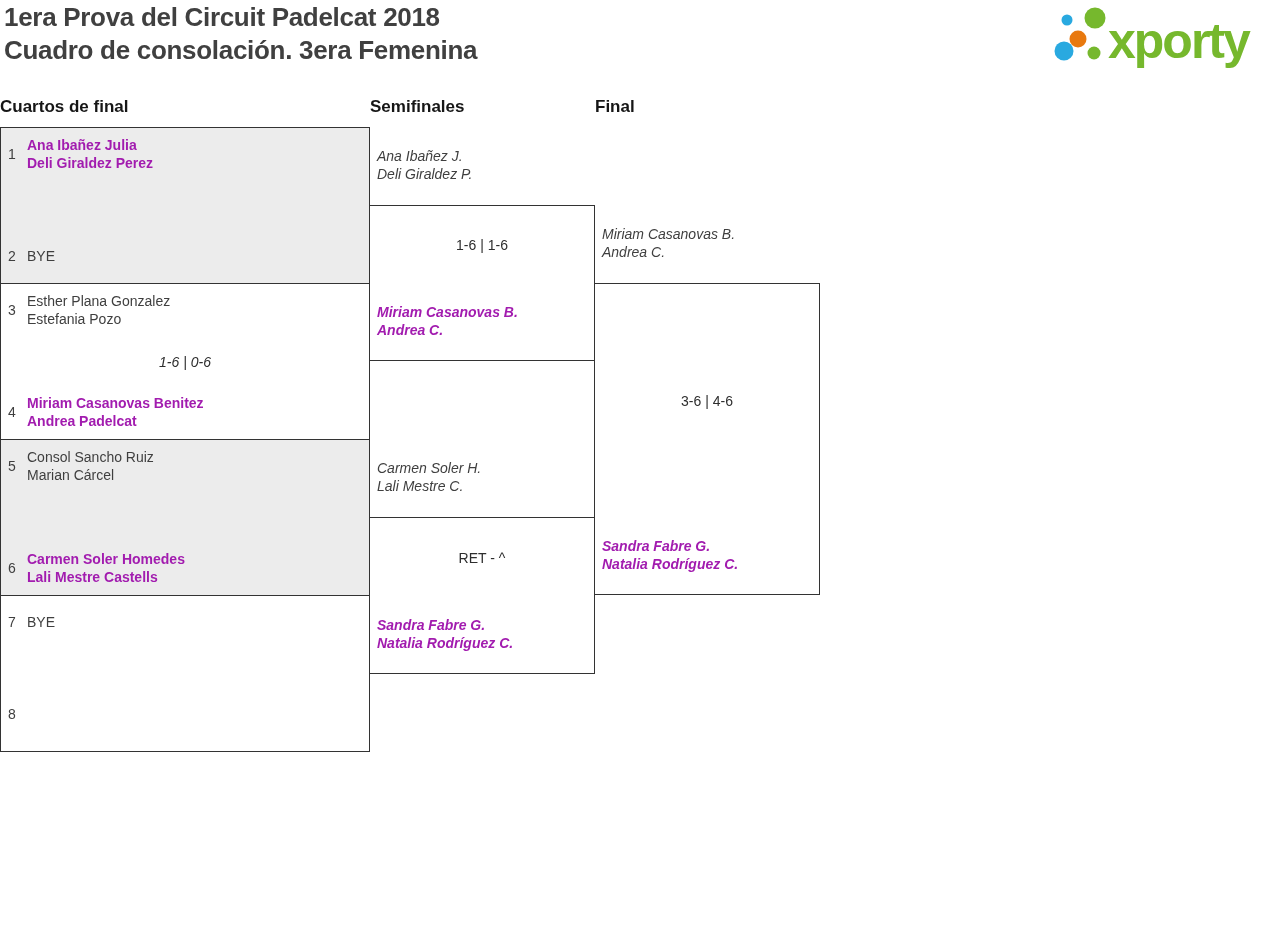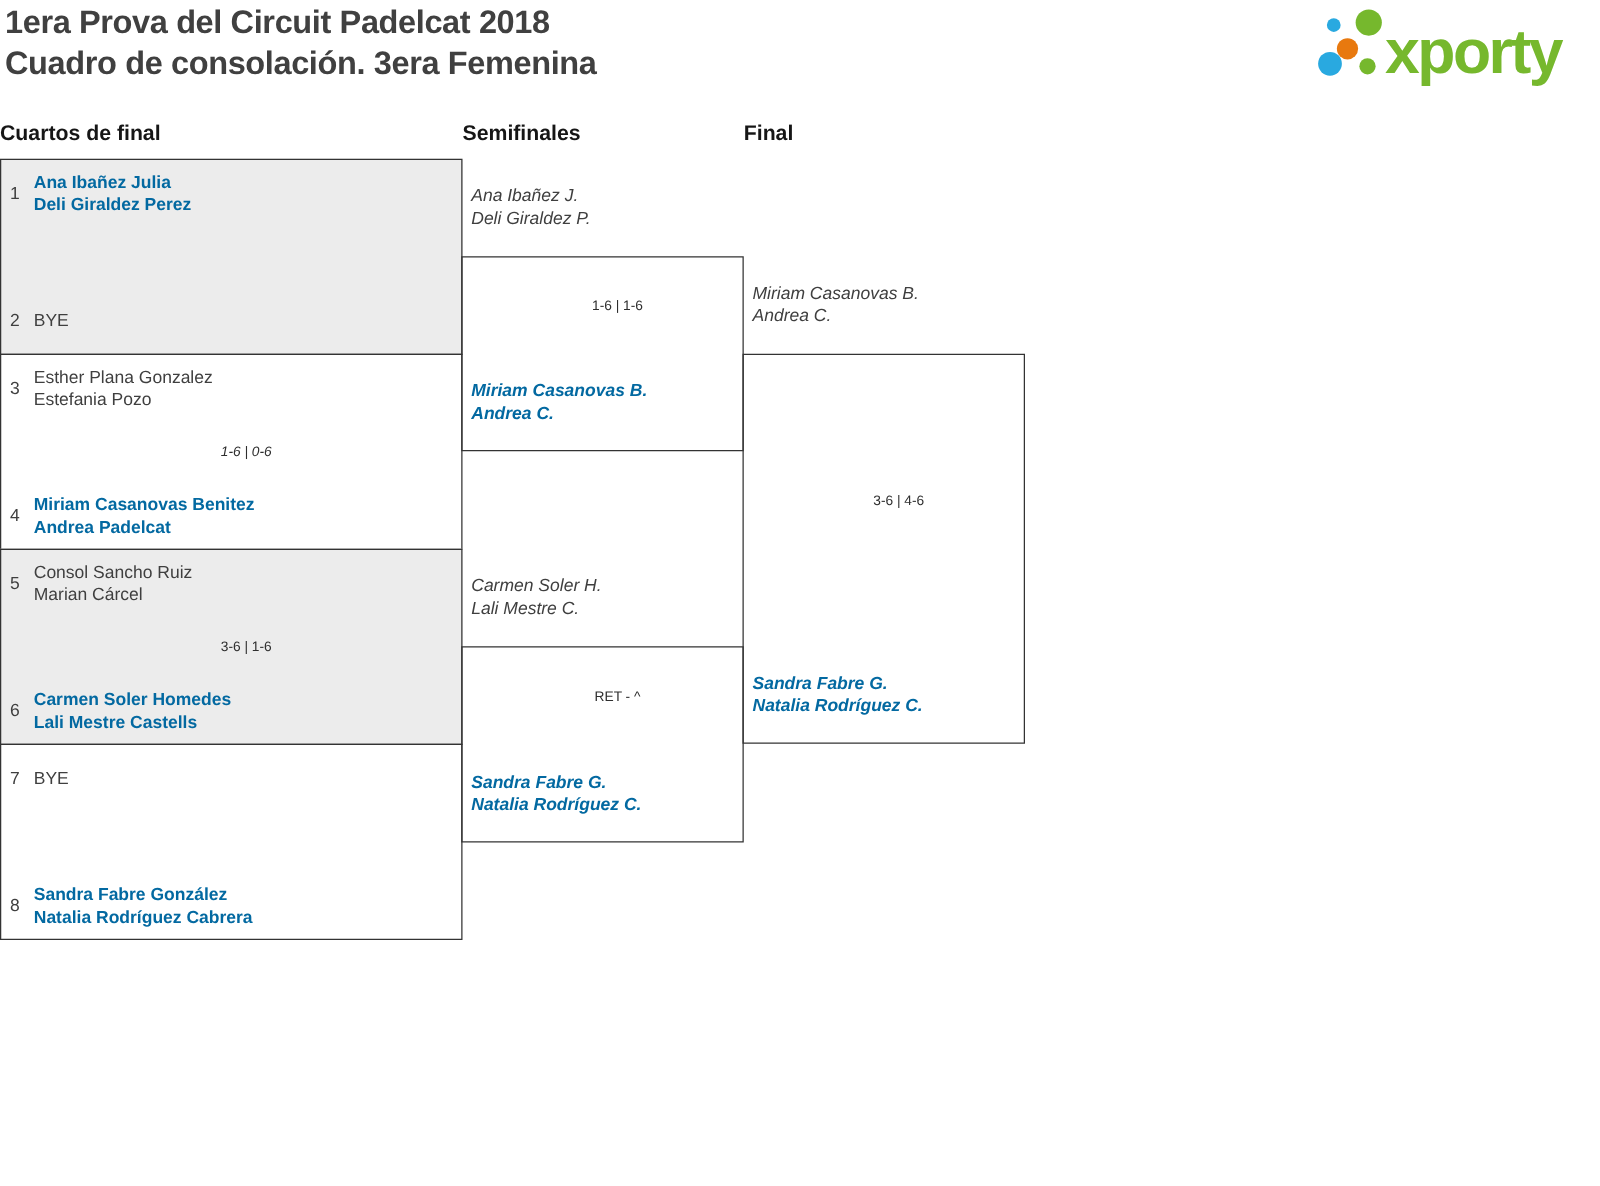--- a/index.html
+++ b/index.html
@@ -23,24 +23,24 @@
   
   .box{position:absolute;border:1.5px solid #333333;box-sizing:border-box;background:transparent;}
   .box.shaded{background:#ececec;}
 
   
   .team-row{position:absolute;display:flex;align-items:center;}
   .seed{width:19px;font-size:14px;color:#3f3f3f;flex:none;}
   .names{display:flex;flex-direction:column;justify-content:center;height:36px;
          font-size:14px;line-height:18px;color:#3f3f3f;}
   .names.abs{position:absolute;font-style:italic;}
-  .names.winner{font-weight:700;color:#0369a1;}
+  .names.winner{font-weight:700;color:#a21caf;}
 
   
-  .score{position:absolute;font-size:11px;line-height:18px;color:#2e2e2e;text-align:center;padding-left:12px;}
+  .score{position:absolute;font-size:14px;line-height:18px;color:#2e2e2e;text-align:center;}
 </style>
 </head>
 <body>
 
 <div class="page">
 
   <div class="title">
     <div>1era Prova del Circuit Padelcat 2018</div>
     <div>Cuadro de consolación. 3era Femenina</div>
   </div>
@@ -98,42 +98,37 @@
     </div>
   </div>
 
   <div class="team-row" style="left:8px;top:448px;width:350px;">
     <div class="seed">5</div>
     <div class="names">
       <div>Consol Sancho Ruiz</div>
       <div>Marian Cárcel</div>
     </div>
   </div>
-  <div class="score" style="left:0;top:509px;width:370px;">3-6 | 1-6</div>
   <div class="team-row" style="left:8px;top:550px;width:350px;">
     <div class="seed">6</div>
     <div class="names winner">
       <div>Carmen Soler Homedes</div>
       <div>Lali Mestre Castells</div>
     </div>
   </div>
 
   <div class="team-row" style="left:8px;top:604px;width:350px;">
     <div class="seed">7</div>
     <div class="names">
       <div>BYE</div>
       <div></div>
     </div>
   </div>
   <div class="team-row" style="left:8px;top:706px;width:350px;">
     <div class="seed">8</div>
-    <div class="names winner">
-      <div>Sandra Fabre González</div>
-      <div>Natalia Rodríguez Cabrera</div>
-    </div>
   </div>
 
   <div class="names abs" style="left:377px;top:147px;width:212px;">
     <div>Ana Ibañez J.</div>
     <div>Deli Giraldez P.</div>
   </div>
   <div class="score" style="left:369px;top:236px;width:226px;">1-6 | 1-6</div>
   <div class="names abs winner" style="left:377px;top:303px;width:212px;">
     <div>Miriam Casanovas B.</div>
     <div>Andrea C.</div>

